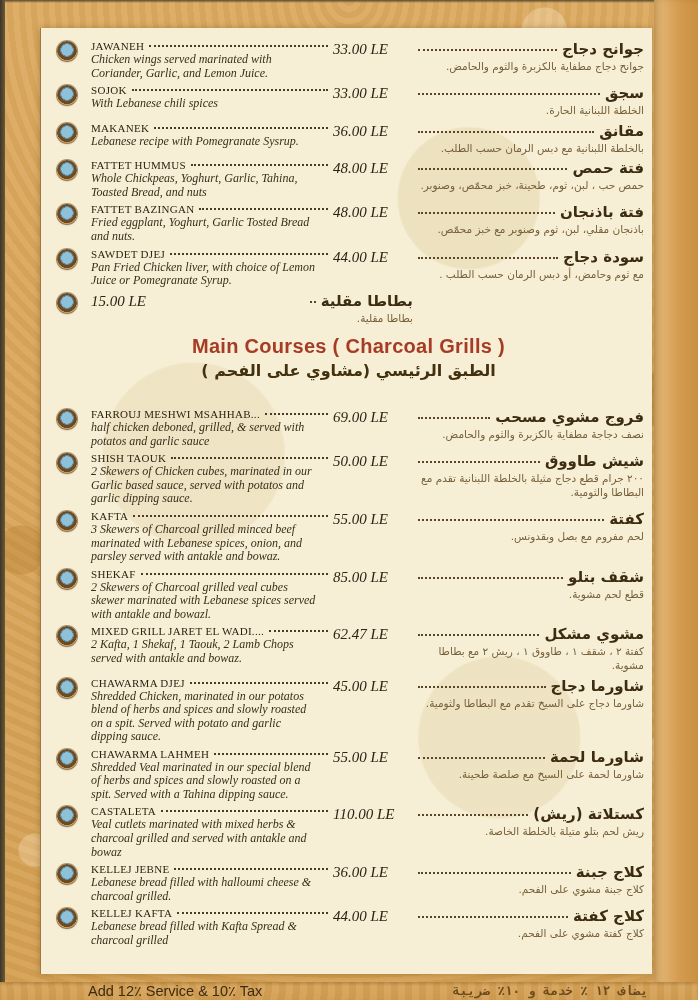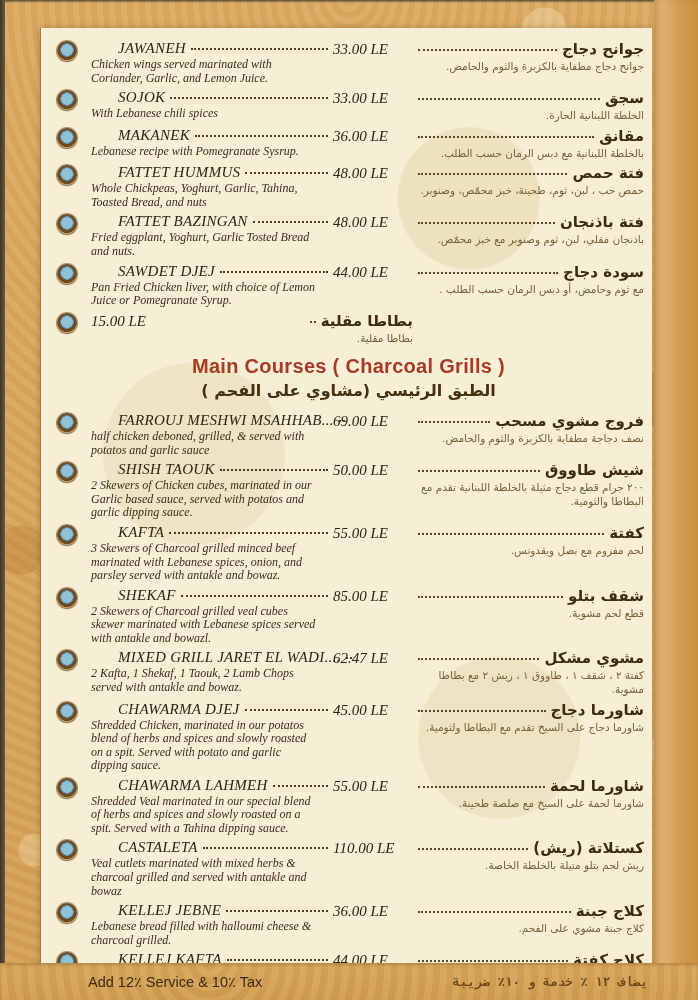--- a/index.html
+++ b/index.html
@@ -44,46 +44,46 @@
     display:grid;grid-template-columns:38px 242px 80px 1fr;
     align-items:start;margin-bottom:4px;
   }
   .medal{
     width:20px;height:20px;border-radius:50%;margin:1px 0 0 4px;display:inline-block;
     background:radial-gradient(circle at 50% 45%, #8fc2d8 0 38%, #5c87a0 39% 46%, #6e4a1e 47% 66%, #c79148 67% 84%, #7a5426 85% 100%);
     box-shadow:0 0 0 1px rgba(90,60,20,.5), 0 1px 2px rgba(60,40,10,.4);
   }
   .en-name-line{display:flex;align-items:baseline;}
   .en-name{
-    font-style:italic;font-size:15px;letter-spacing:.3px;color:#2e2314;white-space:nowrap;margin-left:27px;
+    font-size:11px;letter-spacing:.3px;color:#2e2314;white-space:nowrap;
   }
   .lead{flex:1 1 8px;border-bottom:2px dotted #4a3a26;margin:0 5px;transform:translateY(-3px);min-width:6px;}
   .en-desc{
     font-style:italic;font-size:12px;line-height:1.13;color:#3a2d1b;
     max-width:228px;margin-top:1px;
   }
   .price{
     font-style:italic;font-size:15px;color:#2e2314;white-space:nowrap;padding-top:1px;
   }
   .ar{direction:rtl;font-family:"DejaVu Sans",sans-serif;}
   .ar-name-line{display:flex;flex-direction:row;align-items:baseline;}
   .ar-name{font-weight:bold;font-size:15px;color:#3c2c12;white-space:nowrap;order:0;}
   .ar-name-line .lead{order:1;border-bottom-color:#5a4527;}
   .ar-desc{font-size:10.5px;color:#77603a;margin-top:2px;line-height:1.3;}
-  .section-header{text-align:center;margin:10px 0 12px;}
+  .section-header{text-align:center;margin:10px 0 28px;}
   .hdr-en{
     font-family:"Liberation Sans","DejaVu Sans",sans-serif;
     font-size:20px;font-weight:600;color:#a63b26;letter-spacing:.3px;
   }
   .hdr-ar{
     font-family:"DejaVu Sans",sans-serif;direction:rtl;
     font-size:16px;font-weight:bold;color:#43300f;margin-top:3px;
   }
   .footer-band{
-    position:absolute;left:0;right:0;bottom:0;height:37px;
+    position:absolute;left:0;right:0;bottom:0;height:18px;
     background:
       repeating-radial-gradient(circle at 30% 0%, rgba(190,140,60,.20) 0 7px, rgba(232,190,125,.20) 7px 14px),
       linear-gradient(180deg,#d7a55e,#cf9c52);
     display:flex;align-items:center;justify-content:space-between;
     padding:0 50px 0 88px;box-sizing:border-box;
     box-shadow:inset 0 2px 3px rgba(120,80,20,.35);
   }
   .footer-en{
     font-family:"Liberation Sans","DejaVu Sans",sans-serif;
     font-size:14.5px;color:#3c2b12;

